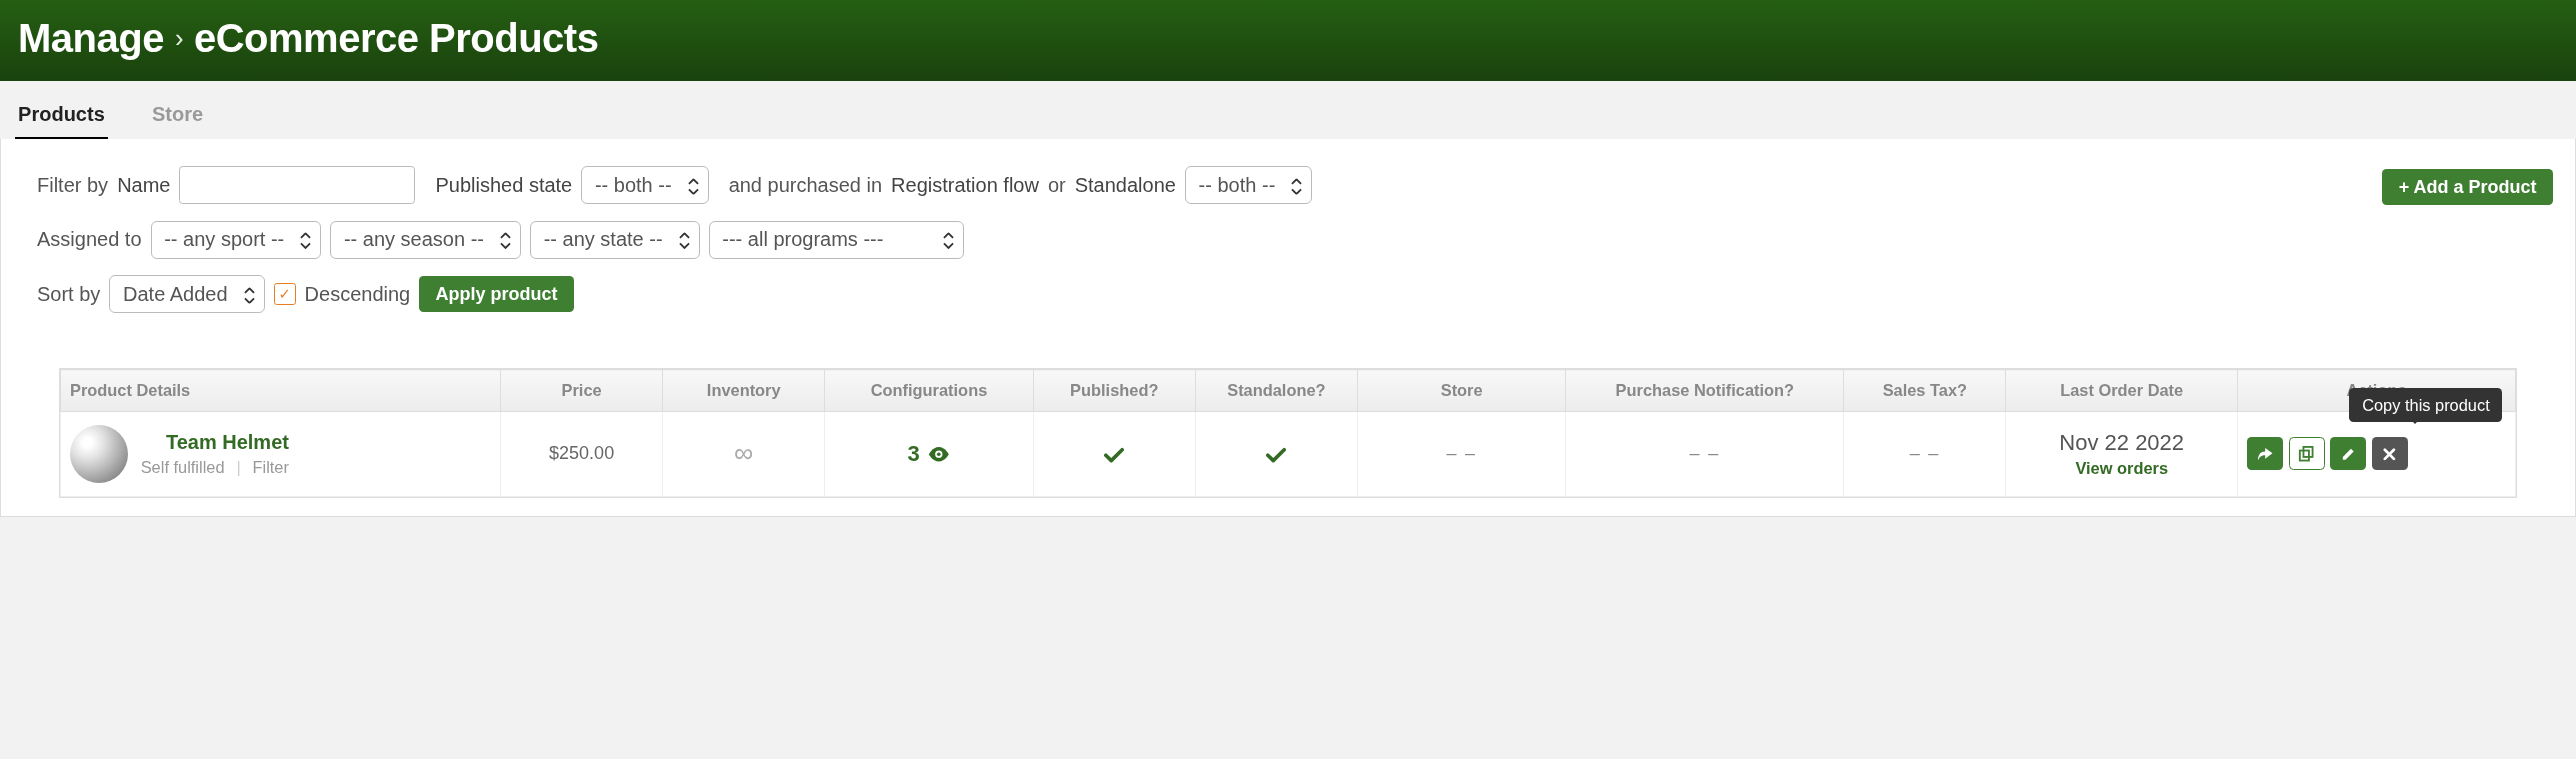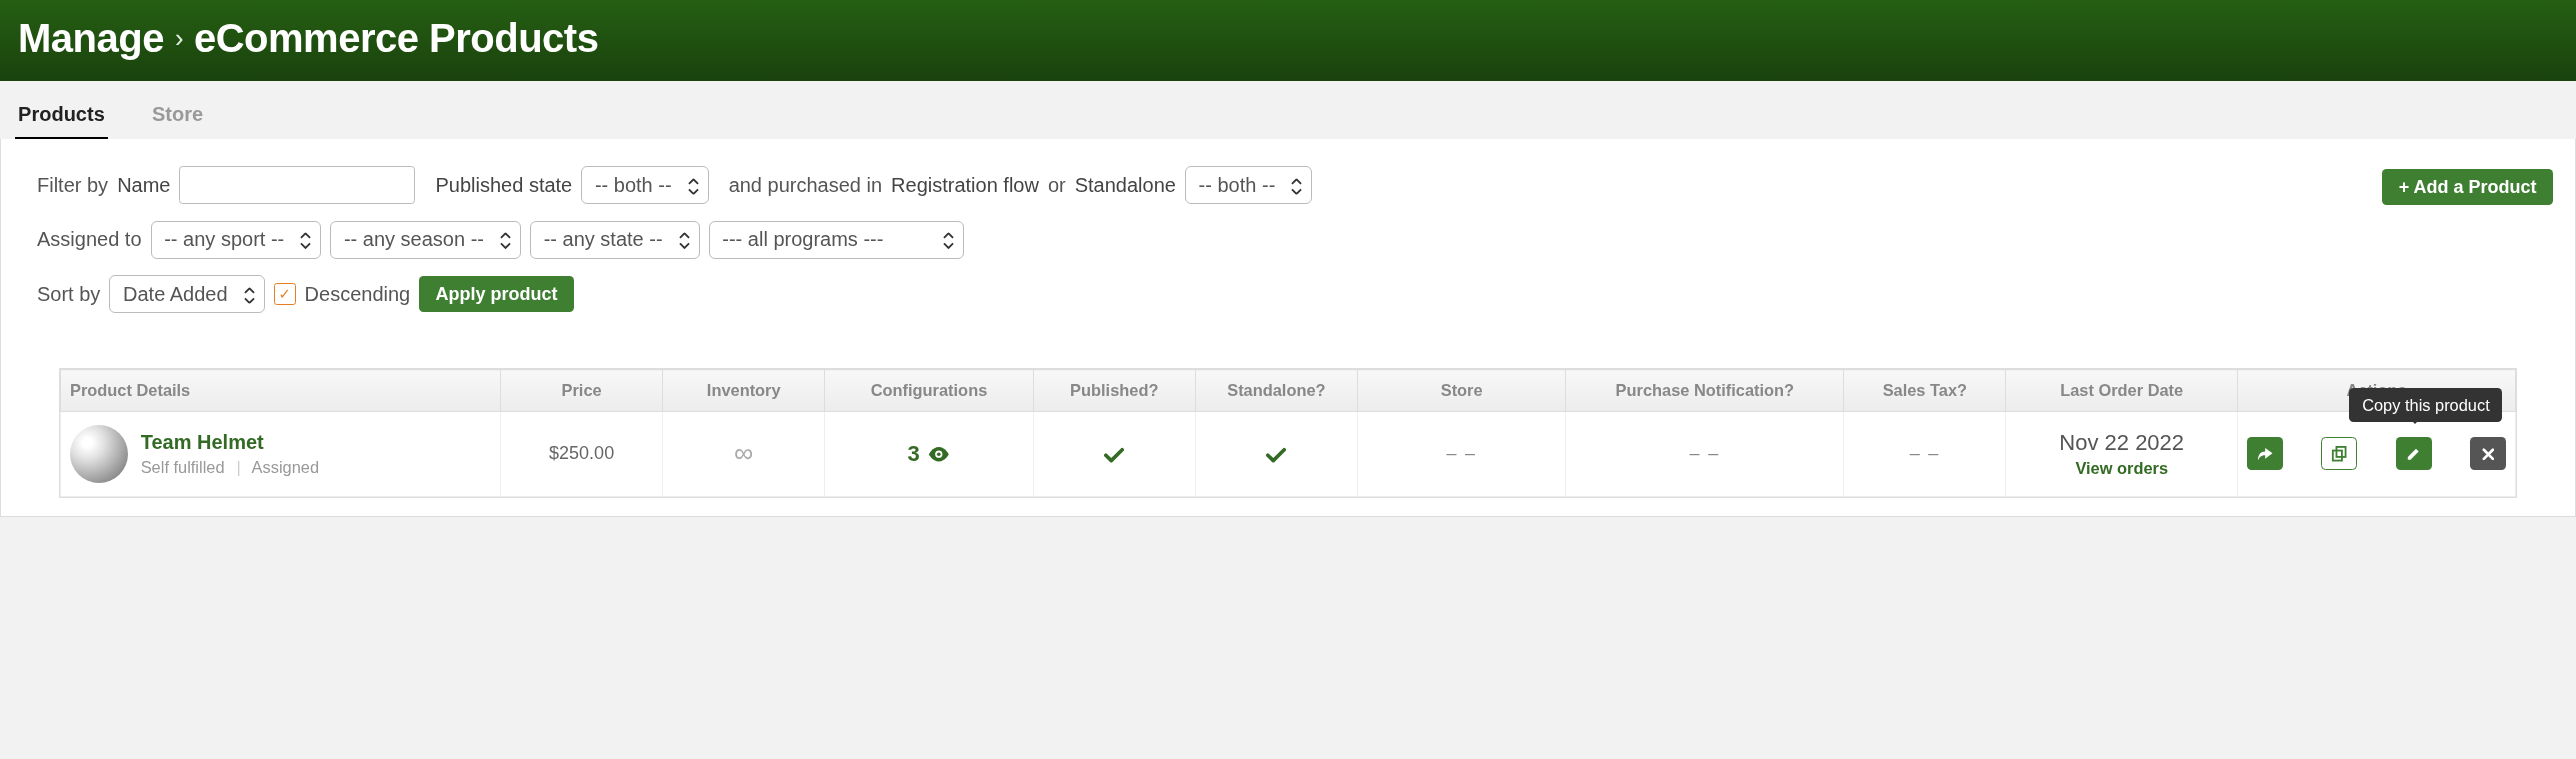--- a/index.html
+++ b/index.html
@@ -26,37 +26,37 @@
     .checkbox { display:inline-flex; align-items:center; justify-content:center; width:22px; height:22px; border:1.8px solid #e67e22; border-radius:2.7px; background:#fff; color:#e67e22; font-size:14.5px; line-height:1; vertical-align:middle; }
 
     .btn-green { display:inline-block; background:#3f7f32; color:#fff; font-weight:700; padding:7.3px 16.4px; border-radius:4.5px; font-size:18px; cursor:pointer; border:none; }
     .btn-add { position:absolute; right:22px; top:30px; }
 
     .table-wrap { margin:55px 22px 9px; background:#fff; border:0.9px solid #ddd; overflow:visible; }
     table { width:100%; border-collapse:collapse; table-layout:fixed; }
     thead th { background:linear-gradient(#f8f8f8,#ececec); font-size:16.4px; font-weight:700; color:#888; text-align:center; padding:11px 9px; border:0.9px solid #ddd; }
     thead th:first-child { text-align:left; }
     tbody td { padding:12.7px 9px; border:0.9px solid #eee; text-align:center; font-size:18px; color:#666; vertical-align:middle; }
-    tbody td:first-child { text-align:left; }
+    tbody td:first-child { text-align:right; }
 
     .prod-cell { display:flex; align-items:center; gap:12.7px; }
     .prod-img { width:58px; height:58px; border-radius:50%; background:radial-gradient(circle at 30% 30%,#fff 8%,#e0e0e0 30%,#888 80%); flex-shrink:0; }
     .prod-name { font-size:20px; font-weight:700; color:#346b24; }
     .prod-meta { font-size:16.4px; color:#999; margin-top:3.6px; }
     .prod-meta .sep { color:#ccc; padding:0 7.3px; }
 
     .infinity { font-size:27px; color:#aaa; }
     .config-cell { color:#346b24; font-weight:700; font-size:22px; display:inline-flex; align-items:center; gap:7.3px; }
     .eye-icon svg { display:block; }
     .check { color:#346b24; font-size:22px; }
     .dashes { color:#888; letter-spacing:1.8px; }
     .order-date { font-size:22px; color:#555; }
     .order-link { font-size:16.4px; font-weight:700; color:#346b24; margin-top:3.6px; }
 
-    .actions { display:flex; gap:5.5px; justify-content:space-between; position:relative; }
+    .actions { display:flex; gap:5.5px; justify-content:flex-start; position:relative; }
     .act-btn { width:36px; height:33px; border-radius:4.5px; display:flex; align-items:center; justify-content:center; cursor:pointer; color:#fff; }
     .act-green { background:#3f7f32; }
     .act-outline { background:#fff; border:0.9px solid #3f7f32; color:#3f7f32; }
     .act-dark { background:#555; }
 
     .tooltip { position:absolute; top:-49px; right:3.6px; background:#333; color:#fff; font-size:16.4px; padding:7.3px 12.7px; border-radius:4.5px; white-space:nowrap; }
     .tooltip:after { content:""; position:absolute; bottom:-7.3px; right:82px; border:5.5px solid transparent; border-top-color:#333; }
 
     svg { display:inline-block; vertical-align:middle; }
   </style>
@@ -185,21 +185,21 @@
       <tbody>
         <tr>
           <td>
             <div class="prod-cell">
               <div class="prod-img"></div>
               <div>
                 <div class="prod-name">Team Helmet</div>
                 <div class="prod-meta">
                   <span>Self fulfilled</span>
                   <span class="sep">|</span>
-                  <span>Assigned</span>
+                  <span>Filter</span>
                 </div>
               </div>
             </div>
           </td>
           <td>$250.00</td>
           <td><span class="infinity">∞</span></td>
           <td>
             <span class="config-cell">
               <span>3</span>
               <span class="eye-icon">

